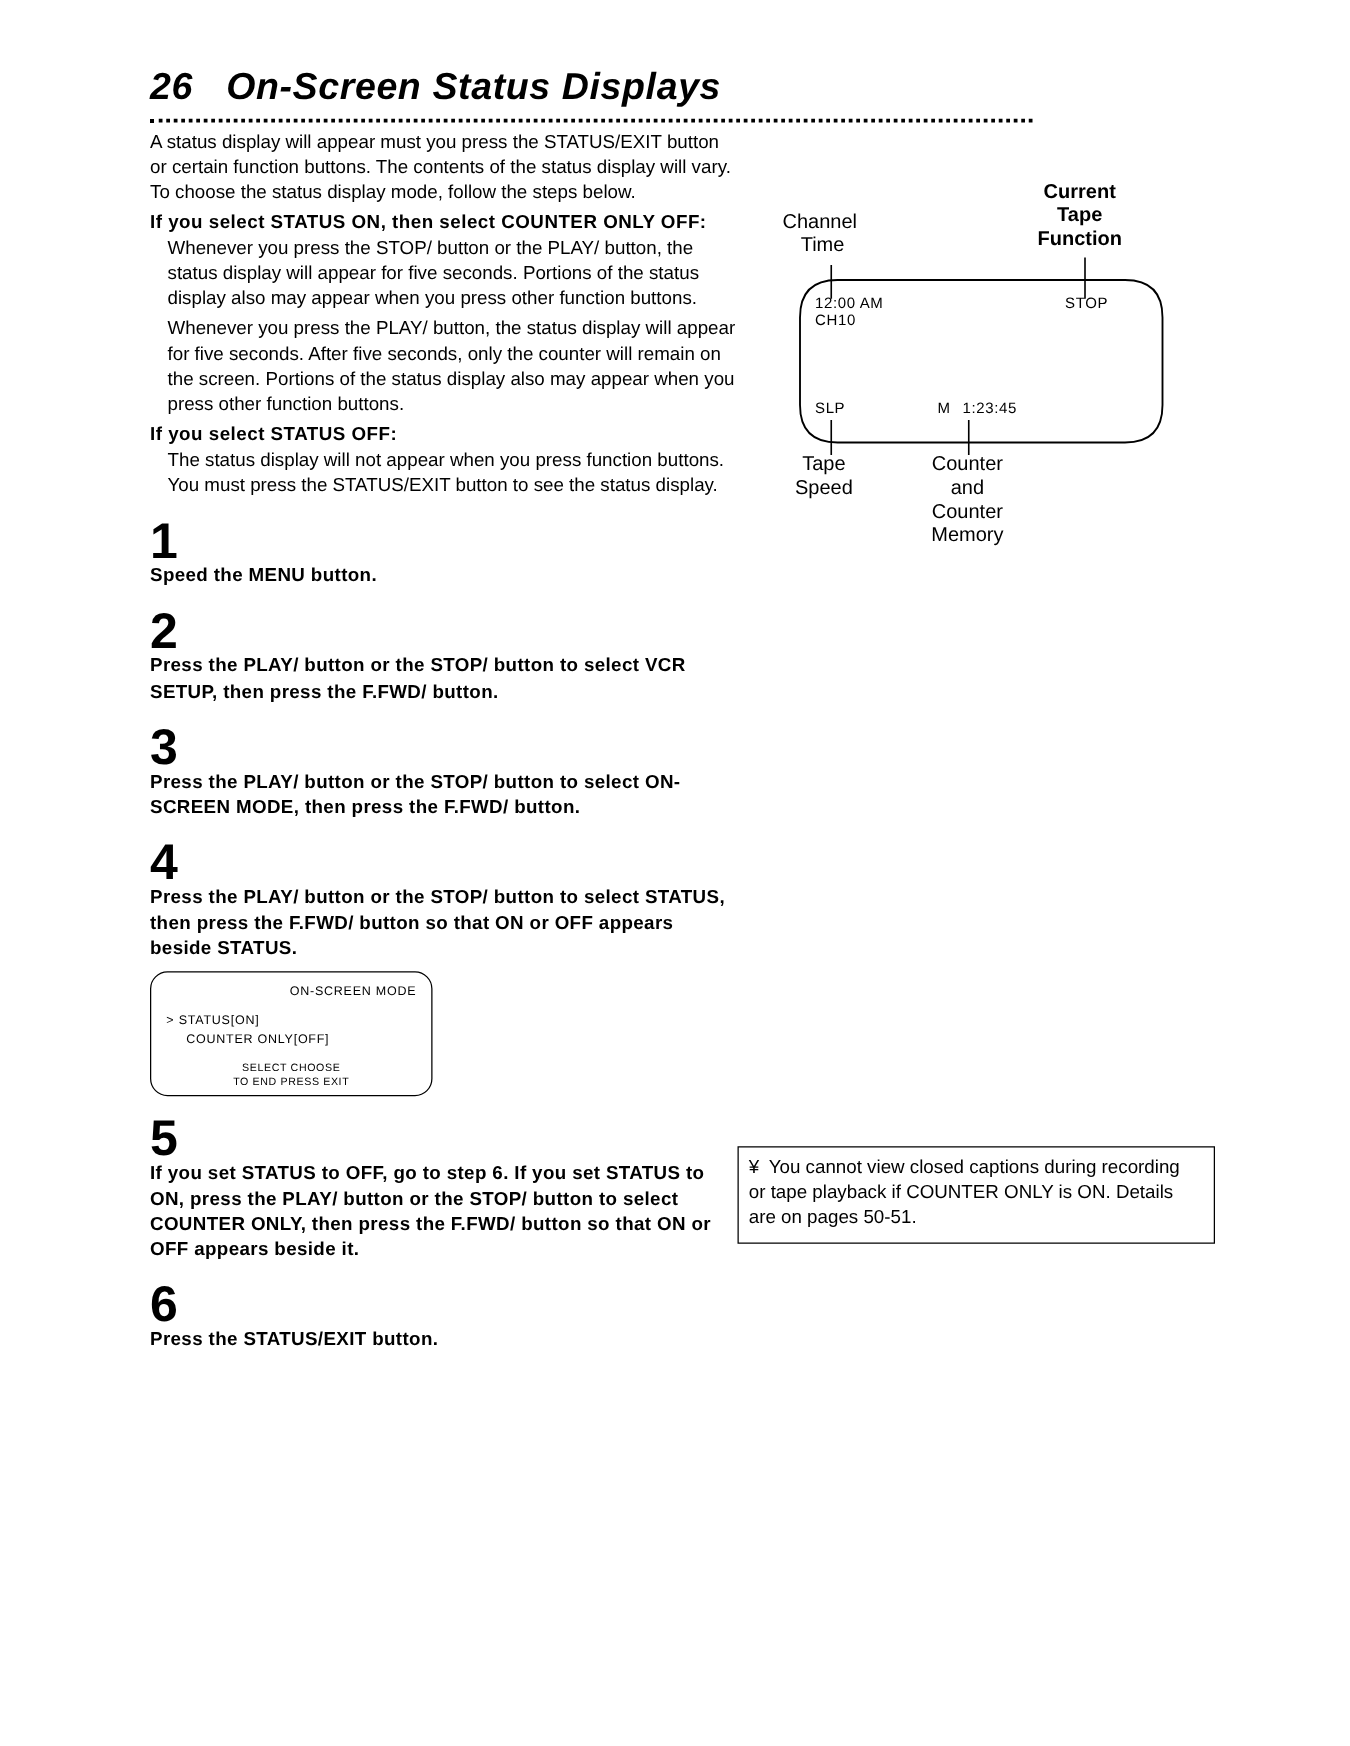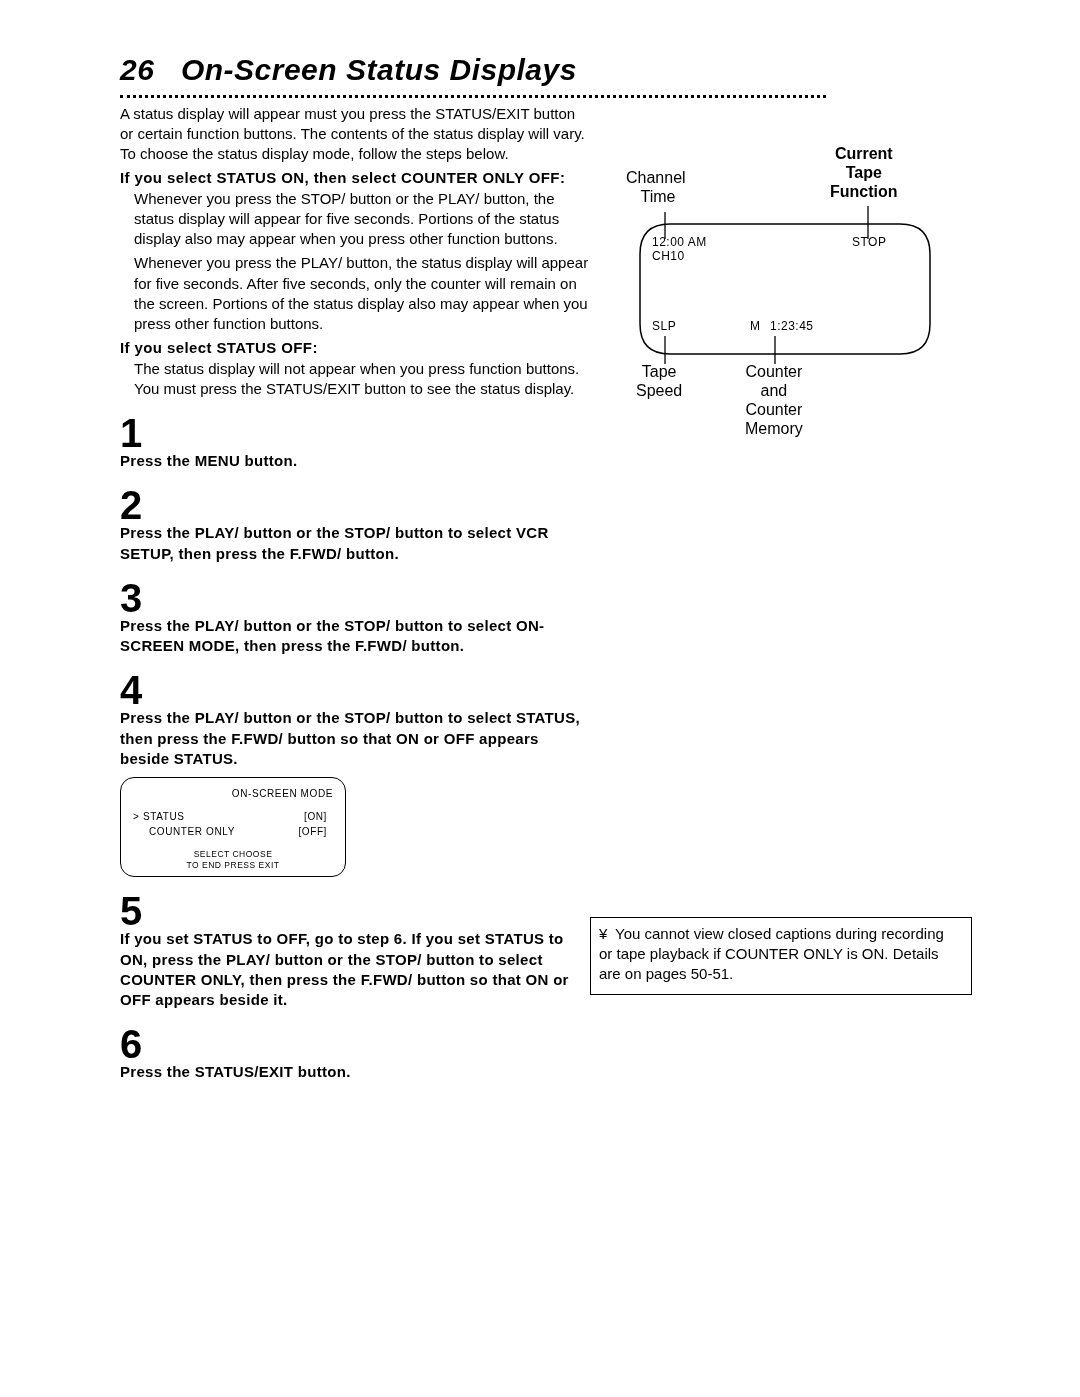--- a/index.html
+++ b/index.html
@@ -92,21 +92,21 @@
     width: 200px;
     border: 1.4px solid #000;
     border-radius: 14px;
     padding: 8px 12px 6px 12px;
     font-size: 10px;
     letter-spacing: 0.6px;
     line-height: 1.5;
     position: relative;
   }
   .osd .title2 { text-align: right; margin-bottom: 8px; }
-  .osd .row { display: flex; justify-content: space-between; padding: 0 6px; }
+  .osd .row { display: flex; padding: 0 6px; }
   .osd .row.sel { padding-left: 0; }
   .osd .sel-caret { display:inline-block; width:10px; }
   .osd .footer { text-align: center; margin-top: 10px; font-size: 8.5px; line-height: 1.25; letter-spacing: 0.5px; }
 
   
   .hintbox {
     position: absolute;
     left: 0px;
     top: 813px;
     width: 380px;
@@ -147,21 +147,21 @@
 
       <div class="heading">If you select STATUS ON, then select COUNTER ONLY OFF:</div>
       <div class="indent">Whenever you press the STOP/    button or the PLAY/    button, the status display will appear for five seconds. Portions of the status display also may appear when you press other function buttons.</div>
 
       <div class="indent">Whenever you press the PLAY/    button, the status display will appear for five seconds. After five seconds, only the counter will remain on the screen. Portions of the status display also may appear when you press other function buttons.</div>
 
       <div class="heading">If you select STATUS OFF:</div>
       <div class="indent">The status display will not appear when you press function buttons. You must press the STATUS/EXIT button to see the status display.</div>
 
       <div class="stepnum">1</div>
-      <div class="steptext">Press the MENU button.</div>
+      <div class="steptext">Speed the MENU button.</div>
 
       <div class="stepnum">2</div>
       <div class="steptext">Press the PLAY/    button or the STOP/    button to select VCR SETUP, then press the F.FWD/    button.</div>
 
       <div class="stepnum">3</div>
       <div class="steptext">Press the PLAY/    button or the STOP/    button to select ON-SCREEN MODE, then press the F.FWD/    button.</div>
 
       <div class="stepnum">4</div>
       <div class="steptext">Press the PLAY/    button or the STOP/    button to select STATUS, then press the F.FWD/    button so that ON or OFF appears beside STATUS.</div>
 

